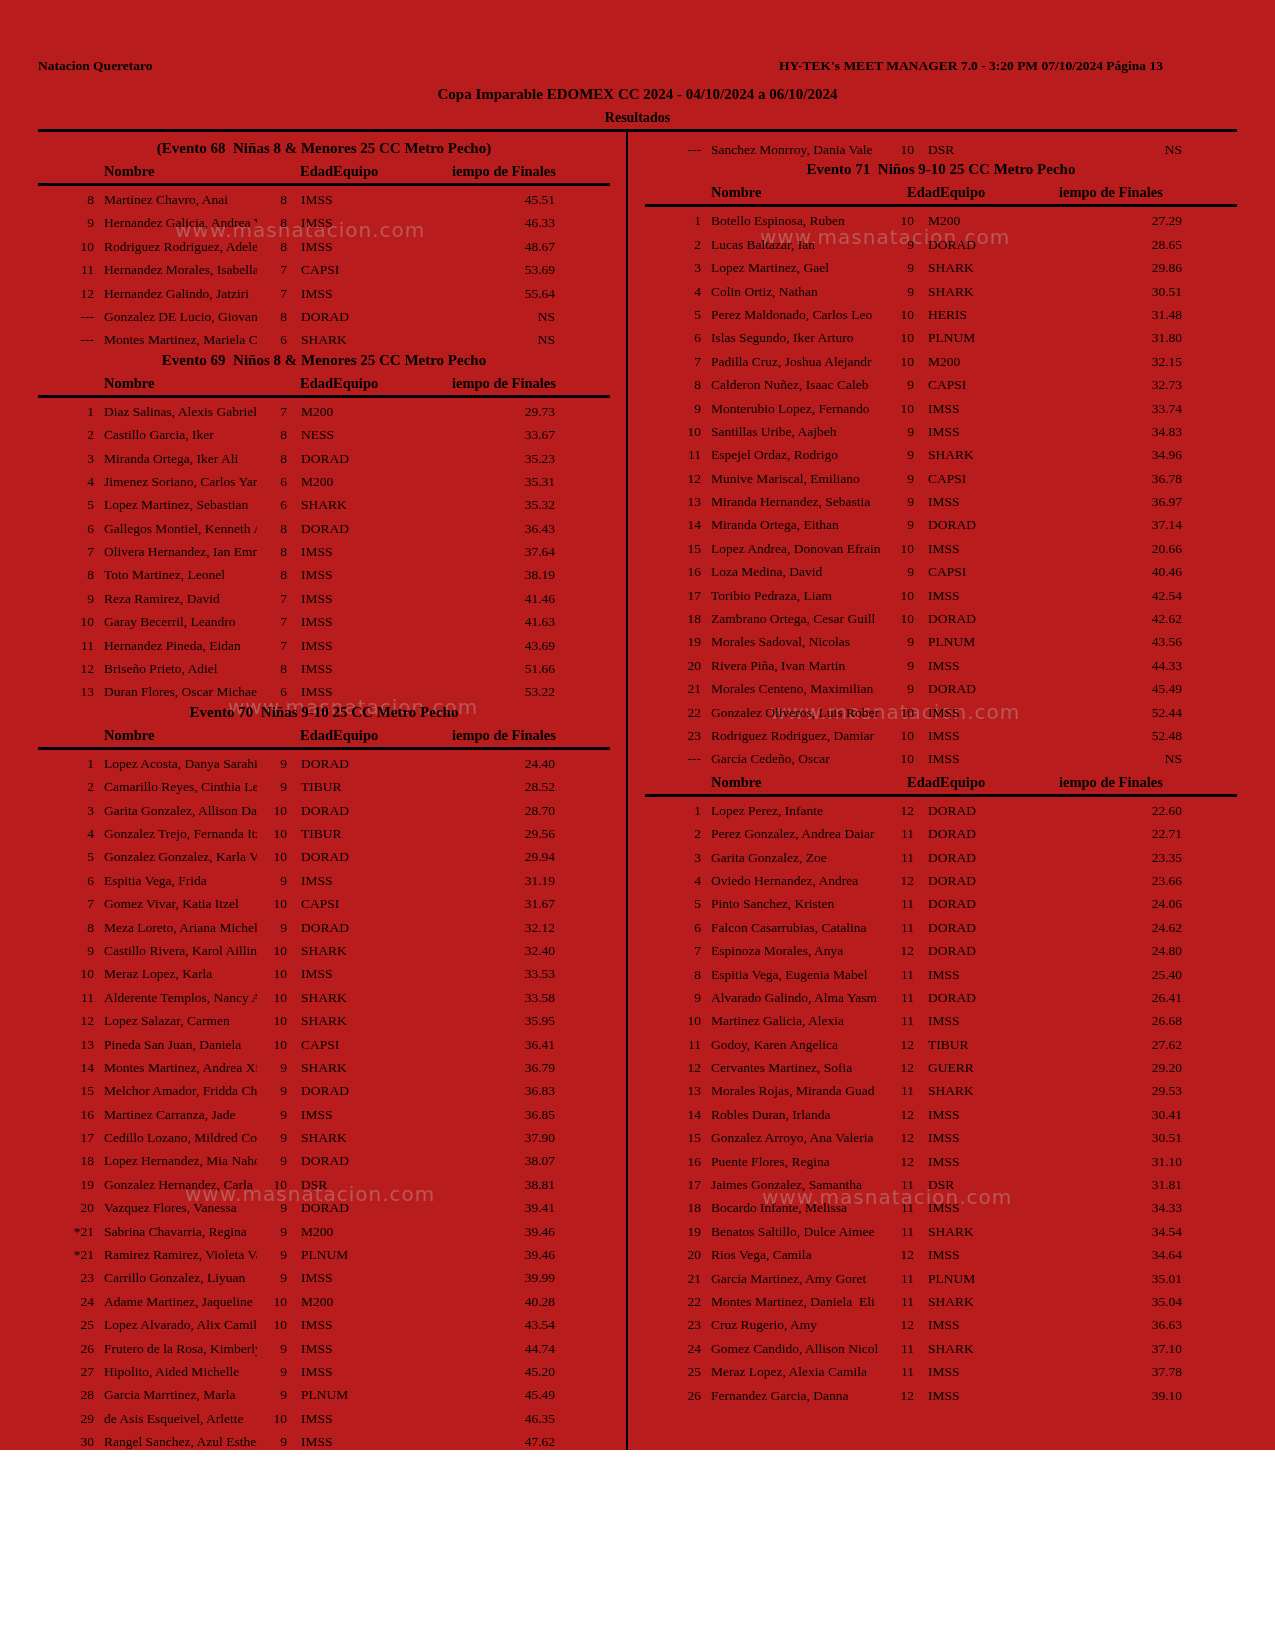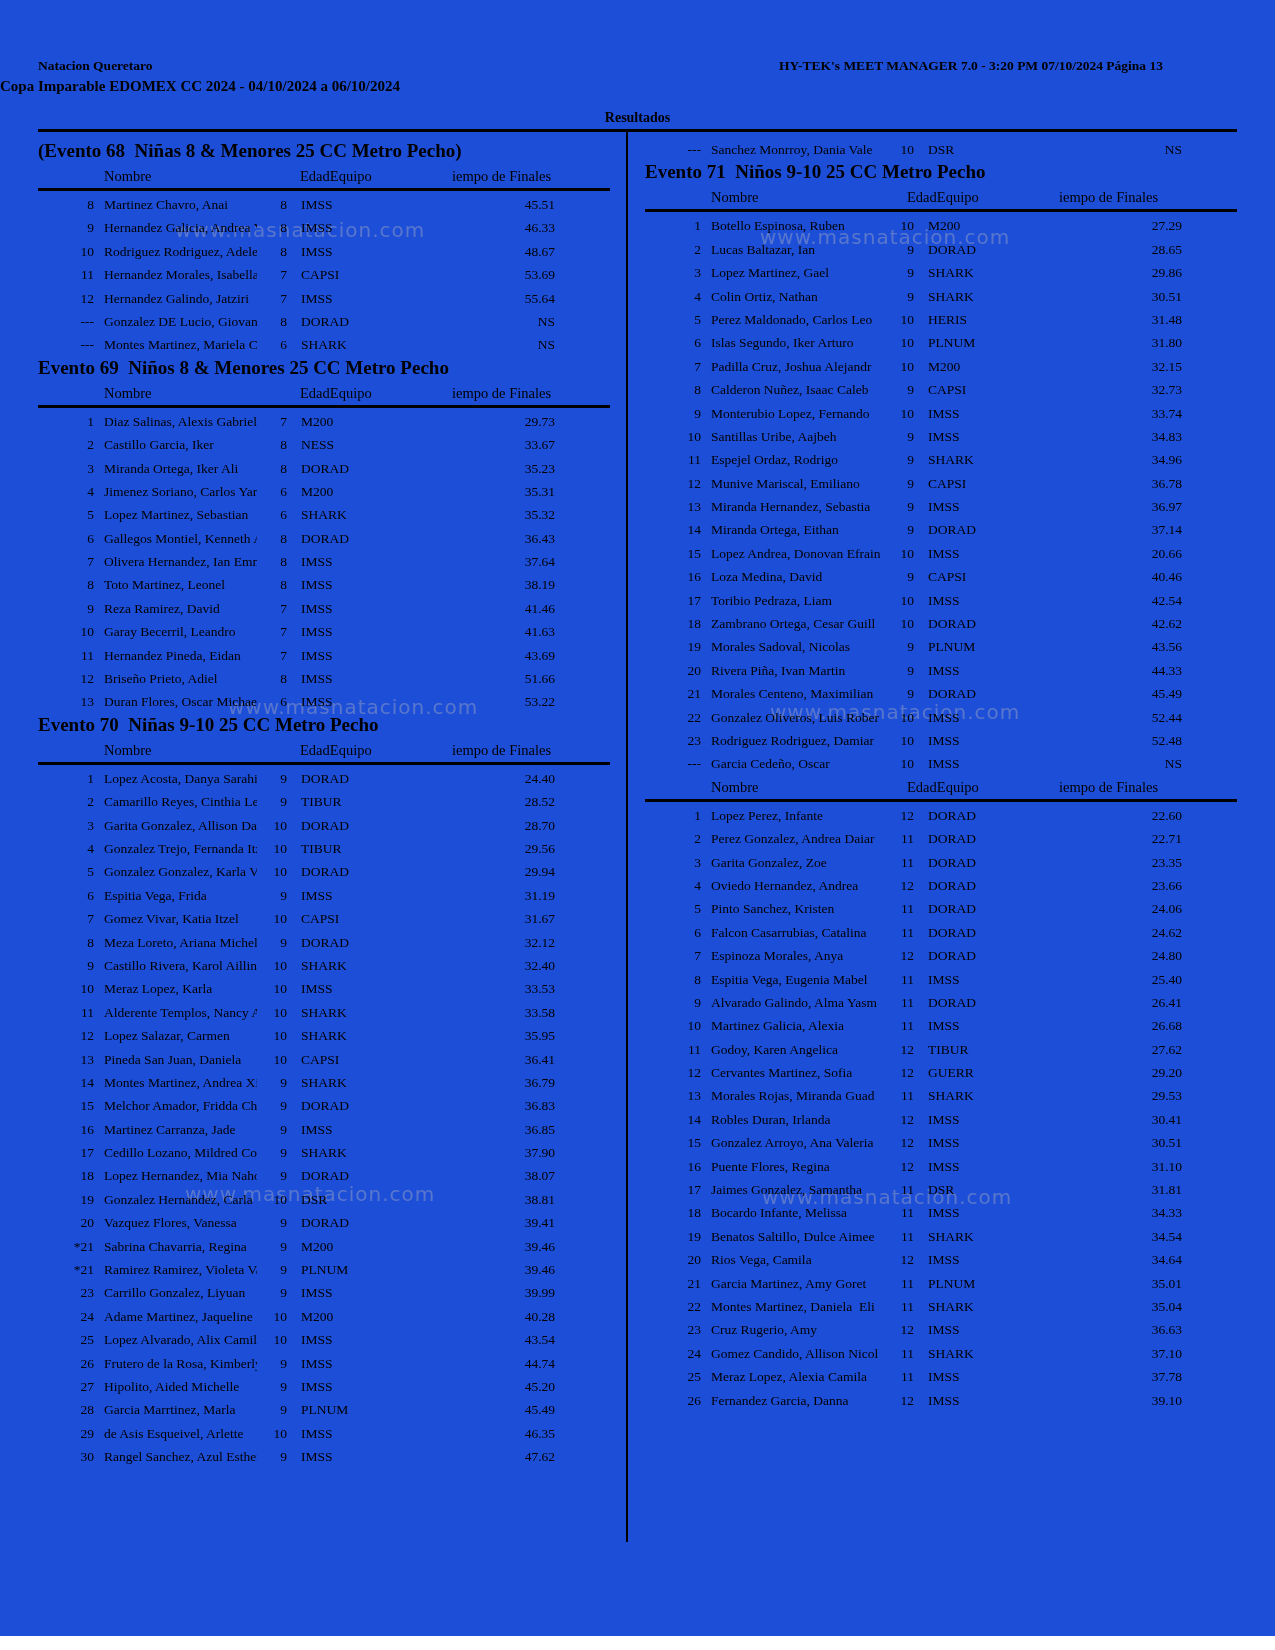--- a/index.html
+++ b/index.html
@@ -1,31 +1,31 @@
 <!DOCTYPE html>
 <html><head>
 <meta charset="utf-8">
 <style>
   html,body{margin:0;padding:0;background:#fff;}
   .page{
     position:relative;
-    width:1275px;height:1636px;
-    background:#1d4ed8;
+    width:1275px;height:1450px;
+    background:#b91c1c;
     font-family:"Liberation Serif","DejaVu Serif",serif;
     color:#000;
     overflow:hidden;
   }
   .hdr-row{
     position:absolute;top:58px;left:38px;right:112px;
     display:flex;justify-content:space-between;
     font-size:13.5px;font-weight:bold;
   }
   .meet-title{
-    position:absolute;top:78px;left:0;width:100%;
-    text-align:left;font-size:15px;font-weight:bold;
+    position:absolute;top:86px;left:0;width:100%;
+    text-align:center;font-size:15px;font-weight:bold;
   }
   .section-title{
     position:absolute;top:110px;left:0;width:100%;
     text-align:center;font-size:14px;font-weight:bold;
   }
   .top-rule{
     position:absolute;top:129px;left:38px;width:1199px;height:3px;
     background:#000;
   }
   .divider{
@@ -37,27 +37,28 @@
   }
   .column{
     position:absolute;top:0;
   }
   #col-left{left:38px;width:572px;}
   #col-right{left:645px;width:592px;}
   .event-section{}
   .event-section:first-child{margin-top:8px;}
   .cont-section{margin-top:6px;}
   .event-title{
-    font-size:19px;font-weight:bold;white-space:pre;
+    font-size:15px;font-weight:bold;white-space:pre;
     margin-bottom:3px;
+    text-align:center;
   }
   .thead{
     border-bottom:3px solid #000;
     height:23px;line-height:23px;
-    font-size:14.5px;font-weight:normal;
+    font-size:14.5px;font-weight:bold;
     padding-left:66px;white-space:nowrap;
     margin-bottom:2px;
   }
   .thead .h-name{display:inline-block;width:196px;}
   .thead .h-ageteam{display:inline-block;width:152px;}
   .thead .h-time{display:inline-block;}
   .row{
     display:flex;height:23.4px;line-height:23.4px;
     font-size:13.5px;white-space:pre;
   }

